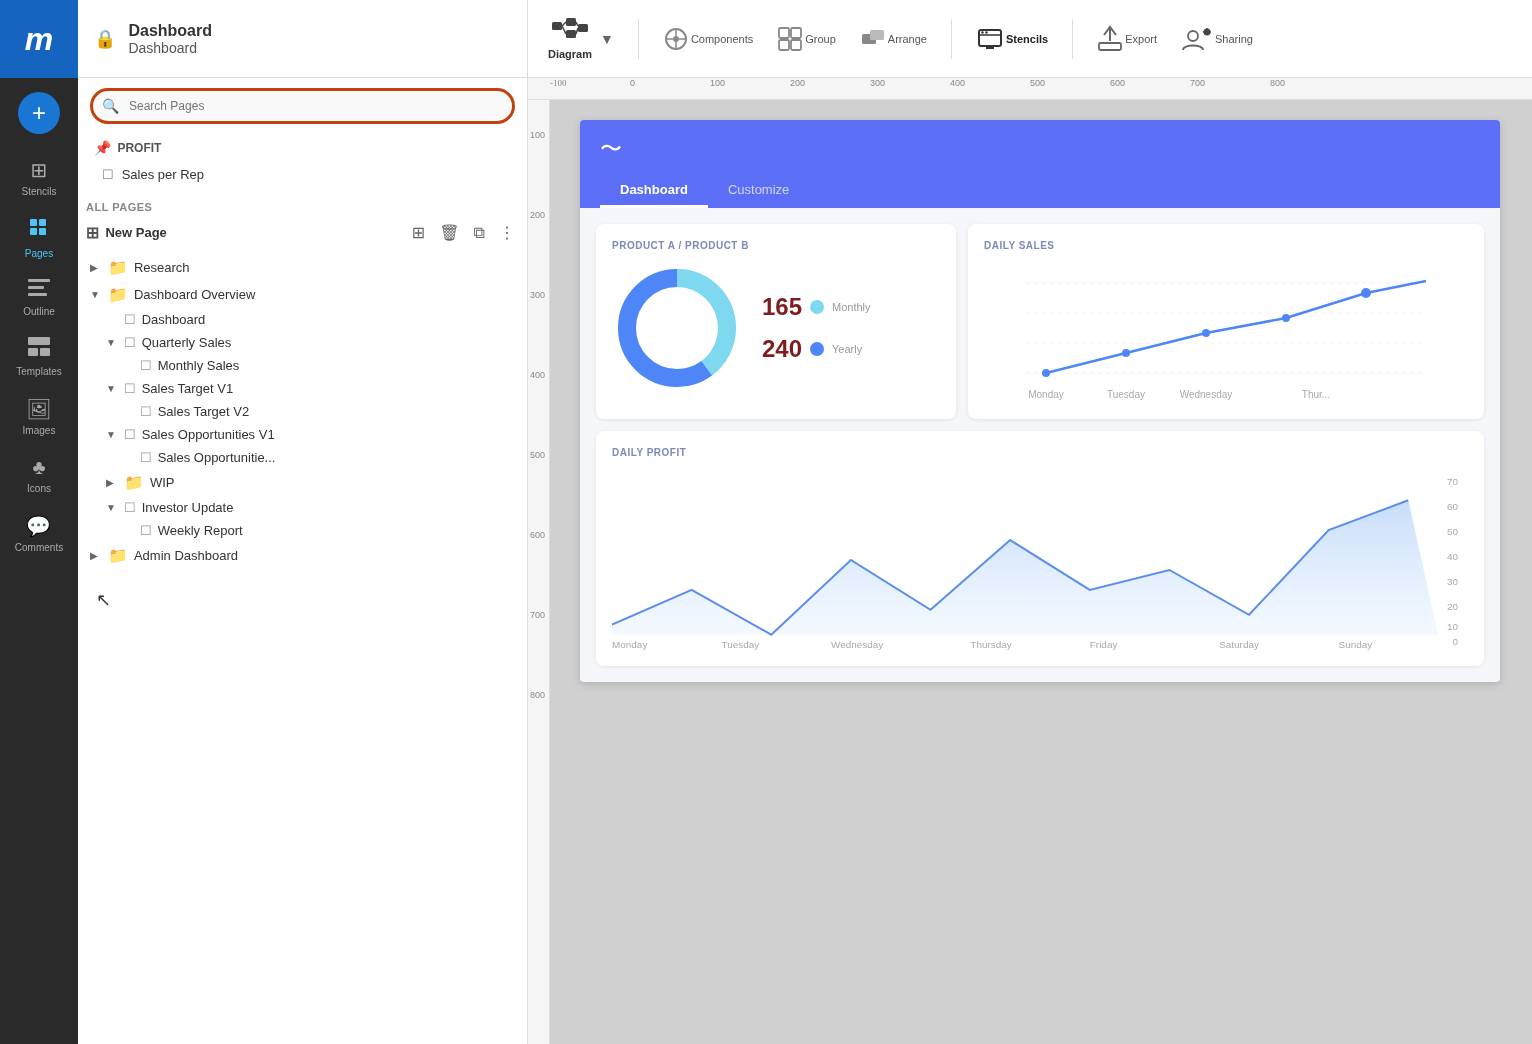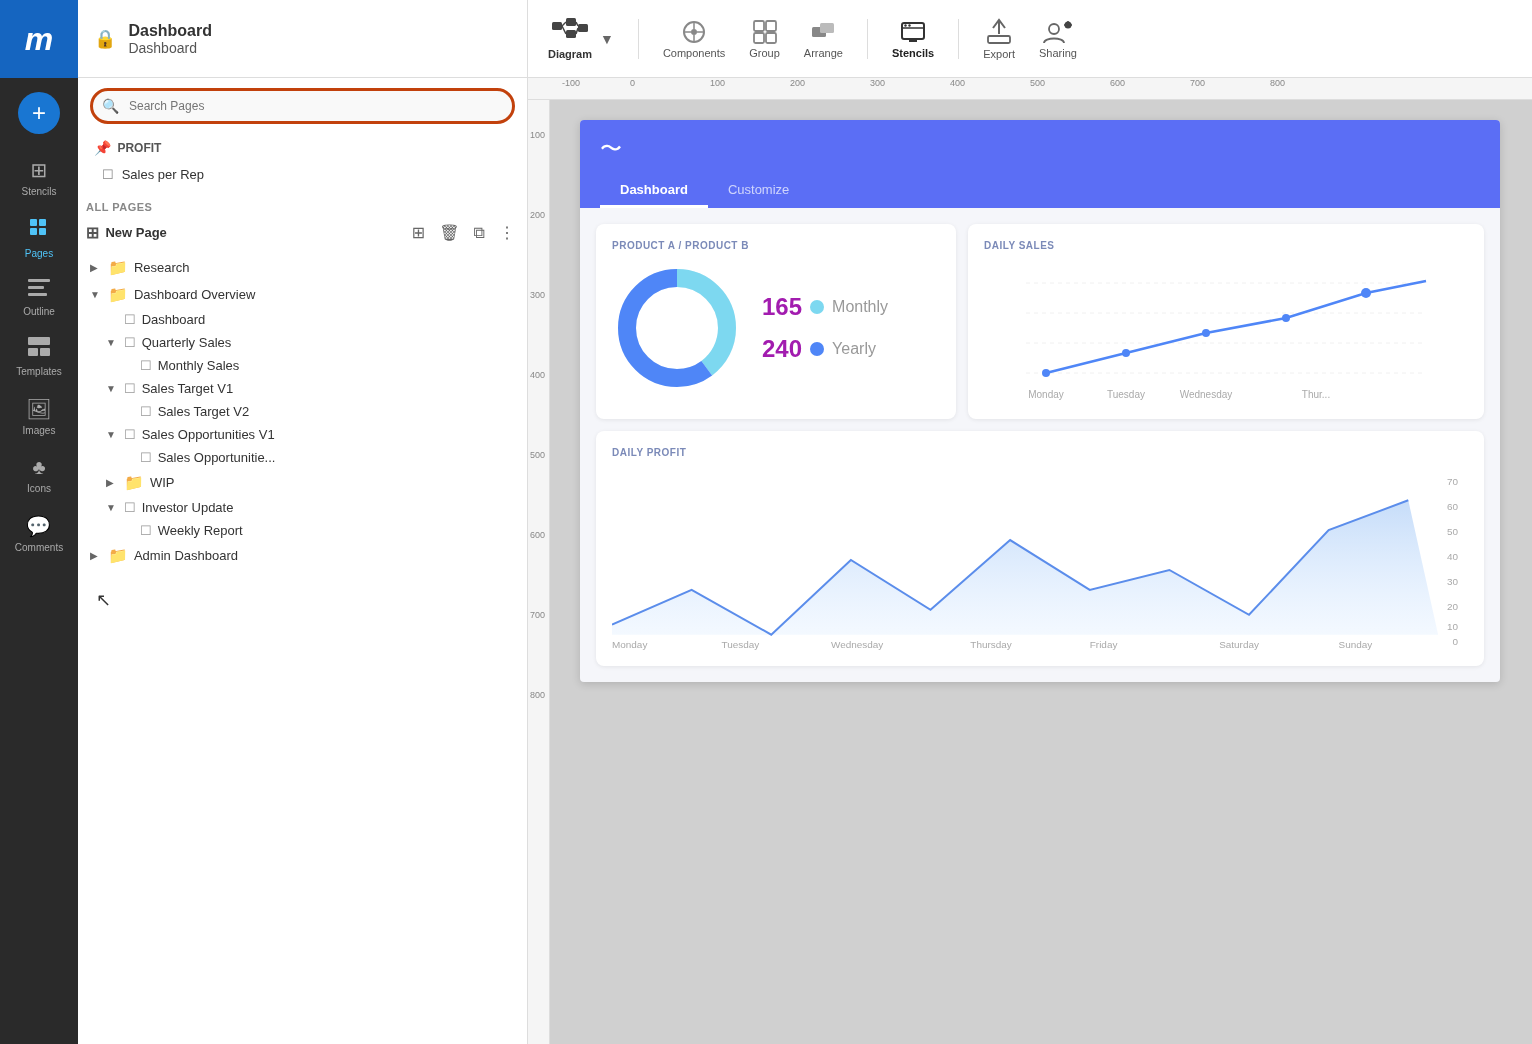--- a/index.html
+++ b/index.html
@@ -223,21 +223,20 @@
       height: 78px;
       background: #fff;
       border-bottom: 1px solid #ddd;
       display: flex;
       align-items: center;
       padding: 0 20px;
       gap: 24px;
     }
     .toolbar-group {
       display: flex;
-      flex-direction: column;
       align-items: center;
       gap: 2px;
       cursor: pointer;
     }
     .toolbar-group .t-label { font-size: 11px; color: #555; font-weight: 500; }
     .toolbar-group.bold .t-label { font-weight: 700; color: #222; }
     .toolbar-divider { width: 1px; height: 40px; background: #ddd; }
     .toolbar-diagram-area {
       display: flex;
       align-items: center;
@@ -364,29 +363,29 @@
       gap: 14px;
     }
     .legend-item {
       display: flex;
       align-items: center;
       gap: 8px;
     }
     .legend-num {
       font-size: 24px;
       font-weight: 700;
-      color: #a21caf;
+      color: #7f1d1d;
     }
     .legend-dot {
       width: 14px;
       height: 14px;
       border-radius: 50%;
     }
     .legend-sub {
-      font-size: 16px;
+      font-size: 11px;
       color: #999;
       display: block;
     }
 
     
     .line-card {
       flex: 1;
     }
     .line-chart-area {
       height: 140px;
@@ -681,21 +680,21 @@
         <path d="M28 6 L30 6" stroke="#444" stroke-width="1.5"></path>
       </svg>
       <span class="t-label">Sharing</span>
     </div>
   </div>
 
   <div class="canvas-wrapper">
 
     <div class="ruler-top">
       <div style="position:relative;width:100%;height:100%;">
-        <span class="ruler-num" style="left:12px;">-100</span>
+        <span class="ruler-num" style="left:0px;font-family:Liberation Serif, serif;">-100</span>
         <span class="ruler-num" style="left:80px;">0</span>
         <span class="ruler-num" style="left:160px;">100</span>
         <span class="ruler-num" style="left:240px;">200</span>
         <span class="ruler-num" style="left:320px;">300</span>
         <span class="ruler-num" style="left:400px;">400</span>
         <span class="ruler-num" style="left:480px;">500</span>
         <span class="ruler-num" style="left:560px;">600</span>
         <span class="ruler-num" style="left:640px;">700</span>
         <span class="ruler-num" style="left:720px;">800</span>
       </div>

